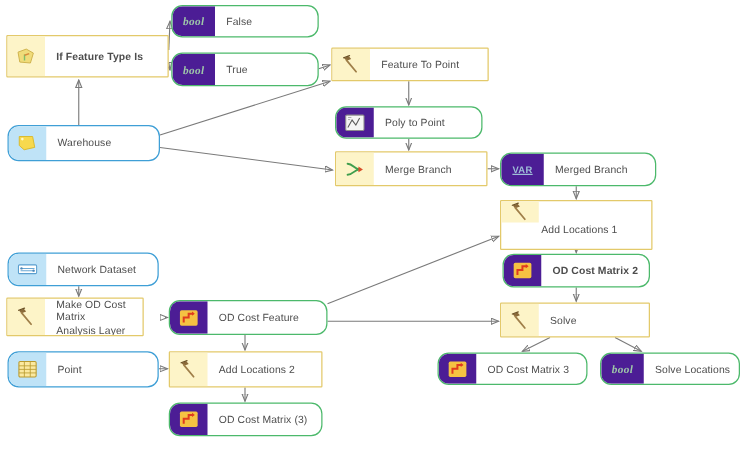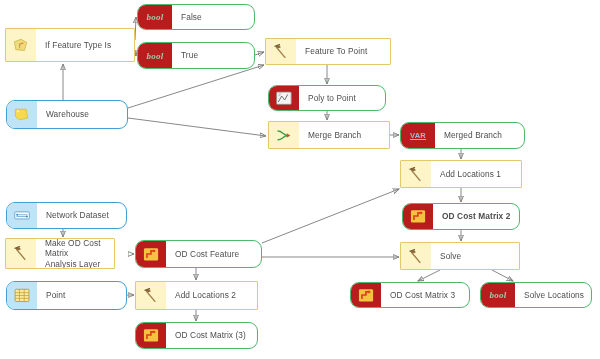--- a/index.html
+++ b/index.html
@@ -11,21 +11,21 @@
   .node .icon-cell{flex:0 0 auto;width:30px;align-self:stretch;display:flex;
         align-items:center;justify-content:center;}
   .node .label{flex:1 1 auto;padding-left:9px;padding-right:4px;color:#4d4d4d;
         font-size:8.3px;line-height:1.25;letter-spacing:.1px;white-space:pre-line;}
 
   
   .tool{border:1px solid #e3c96a;border-radius:1px;}
   .tool .icon-cell{background:#fdf4c8;}
   
   .var{border:1px solid #4cb96b;border-radius:9px;}
-  .var .icon-cell{background:#b91c1c;}
+  .var .icon-cell{background:#4c1d95;}
   
   .layer{border:1px solid #3f9fd6;border-radius:9px;}
   .layer .icon-cell{background:#bfe3f7;}
 
   .var.bool .icon-cell,.var.varv .icon-cell{width:34px;}
   .kw{font-family:"Liberation Serif",serif;font-size:9px;font-style:italic;
       font-weight:bold;color:#9fc8a9;letter-spacing:.3px;}
   .var.varv .kw{color:#9fbfd8;font-style:normal;font-family:"Liberation Sans",sans-serif;
       font-size:7.5px;font-weight:bold;text-decoration:underline;}
 
@@ -81,21 +81,21 @@
 
       <line x1="196" y1="268" x2="196" y2="280"></line>
 
       <line x1="127" y1="295" x2="134" y2="295"></line>
 
       <line x1="196" y1="310" x2="196" y2="321"></line>
     </g>
   </svg>
 
   <div id="nodes">
-      <div class="node tool" style="left: 5px; top: 28px; width: 130px; height: 34px;">
+      <div class="node tool" style="left: 5px; top: 28px; width: 130px; height: 34px; font-weight: bold;">
         <div class="icon-cell">
           <svg width="19" height="17" viewBox="0 0 20 18" xmlns="http://www.w3.org/2000/svg">
             <path d="M2.5 5 L9.5 2.4 L15.5 5.8 L13 14.2 L4 13.4 Z" fill="#f0dc7a" stroke="#cdb04a" stroke-width=".8"></path>
             <path d="M8 7 L8 12" stroke="#7fbf6a" stroke-width="1.2"></path>
             <path d="M8 7.6 L12 6.2" stroke="#d98a3a" stroke-width="1.2"></path>
           </svg>
         </div>
         <div class="label">If Feature Type Is</div>
       </div>
       <div class="node var bool" style="left: 137px; top: 4px; width: 118px; height: 26px;">
@@ -148,21 +148,21 @@
           </svg>
         </div>
         <div class="label">Merge Branch</div>
       </div>
       <div class="node var varv" style="left: 400px; top: 122px; width: 125px; height: 27px;">
         <div class="icon-cell">
           <span class="kw">VAR</span>
         </div>
         <div class="label">Merged Branch</div>
       </div>
-      <div class="node tool" style="left: 400px; top: 160px; width: 122px; height: 28px;">
+      <div class="node tool" style="left: 400px; top: 160px; width: 122px; height: 40px; flex-direction: column;">
         <div class="icon-cell">
           <svg width="19" height="17" viewBox="0 0 20 18" xmlns="http://www.w3.org/2000/svg">
             <path d="M3.2 3.6 L7.4 2.2 L9.4 4.4 L5.6 6.0 Z" fill="#8a6a3a"></path>
             <path d="M5.4 5.4 L13.6 15.2" stroke="#a07f49" stroke-width="1.5" fill="none" stroke-linecap="round"></path>
             <path d="M3.0 3.4 L8.0 1.6" stroke="#6b5127" stroke-width="1.1" fill="none" stroke-linecap="round"></path>
           </svg>
         </div>
         <div class="label">Add Locations 1</div>
       </div>
       <div class="node var" style="left: 402px; top: 203px; width: 118px; height: 27px; font-weight: bold;">

